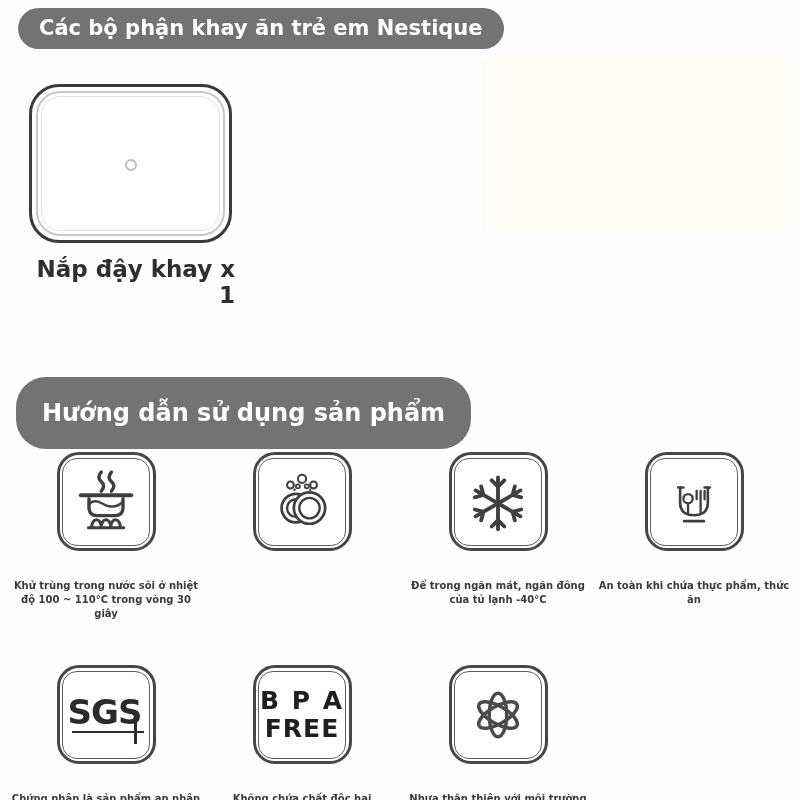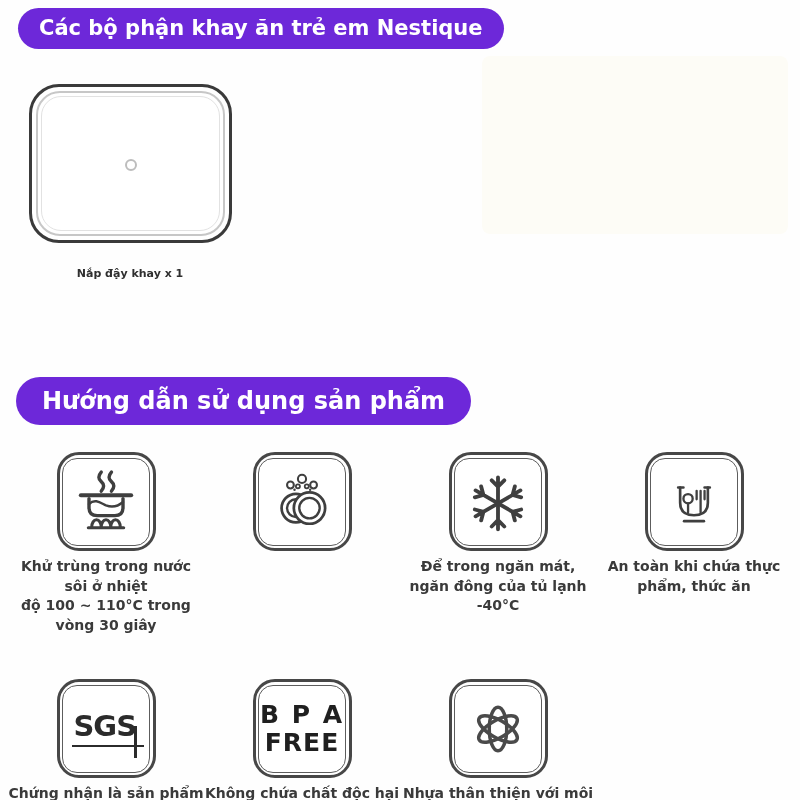--- a/index.html
+++ b/index.html
@@ -2,32 +2,32 @@
 <html><head>
 <meta charset="utf-8">
 <style>
   html,body{margin:0;padding:0;background:#fff;}
   .canvas{
     position:relative;width:800px;height:800px;background:#fefefe;overflow:hidden;
     font-family:"DejaVu Sans", sans-serif;color:#2e2e2e;
   }
   
   .badge{
-    position:absolute;display:inline-block;background:#6d28d9;color:#fff;
+    position:absolute;display:inline-block;background:#737373;color:#fff;
     font-weight:bold;white-space:nowrap;
   }
   .badge--parts{left:18px;top:8px;font-size:21px;line-height:1;padding:10px 21px;border-radius:24px;}
-  .badge--usage{left:16px;top:377px;font-size:24px;line-height:1;padding:12px 26px;border-radius:30px;}
+  .badge--usage{left:16px;top:377px;font-size:24px;line-height:1;padding:24px 26px;border-radius:30px;}
   
   .ghost{position:absolute;left:482px;top:56px;width:306px;height:178px;background:#fdfcf6;border-radius:8px;}
   
   .figure-col{position:absolute;display:flex;flex-direction:column;align-items:center;}
   .figure-col--lid{left:25px;top:84px;width:210px;}
   .figure-col--tray{left:253px;top:90px;width:210px;}
-  .part-label{margin-top:24px;font-size:11px;font-weight:bold;color:#2f2f2f;text-align:right;}
+  .part-label{margin-top:13px;font-size:23px;font-weight:bold;color:#2f2f2f;text-align:right;}
   .lid{position:relative;width:197px;height:153px;border:3.5px solid #3a3a3a;border-radius:30px;background:#fff;}
   .lid-inner1{position:absolute;inset:4px;border:2px solid #c7c7c7;border-radius:24px;}
   .lid-inner2{position:absolute;inset:9px;border:1px solid #e2e2e2;border-radius:20px;}
   .lid-dot{position:absolute;left:50%;top:50%;width:8px;height:8px;margin:-5px 0 0 -5px;border:2px solid #bdbdbd;border-radius:50%;}
   .tray{position:relative;width:195px;height:146px;border:3.5px solid #3a3a3a;border-radius:26px;background:#fff;}
   .tray-inner{position:absolute;inset:4px;border:1px solid #dcdcdc;border-radius:19px;}
   .comp{position:absolute;border:1.5px solid #9f9f9f;border-radius:14px;}
   .comp-inner{position:absolute;inset:7px;border:1.5px solid #b5b5b5;border-radius:9px;}
   .comp--tl{left:13px;top:12px;width:54px;height:47px;}
   .comp--tr{left:78px;top:12px;width:103px;height:47px;}
@@ -42,28 +42,28 @@
   .usage-cell{display:flex;flex-direction:column;align-items:center;}
   .icon-box{
     width:99px;height:99px;border:3.5px solid #474747;border-radius:22px;
     padding:2.5px;background:#fff;box-sizing:border-box;
   }
   .icon-box-inner{
     width:100%;height:100%;border:1.5px solid #5d5d5d;border-radius:15px;
     display:flex;align-items:center;justify-content:center;box-sizing:border-box;position:relative;
   }
   .caption{
-    margin-top:6px;font-size:14px;font-weight:bold;color:#3a3a3a;
+    margin-top:28px;font-size:10px;font-weight:bold;color:#3a3a3a;
     text-align:center;line-height:1.4;white-space:pre-line;max-width:196px;
   }
   
   .sgs-wrap{position:relative;width:100%;height:100%;}
   .sgs-text{
     position:absolute;left:50%;top:50%;transform:translate(-52%,-58%);
-    font-size:29px;font-weight:bold;letter-spacing:-1px;color:#2b2b2b;text-align:center;
+    font-size:34px;font-weight:bold;letter-spacing:-1px;color:#2b2b2b;text-align:center;
   }
   .sgs-hline{position:absolute;left:9px;top:59px;width:72px;height:2.5px;background:#2b2b2b;}
   .sgs-vline{position:absolute;left:71px;top:40px;width:2.5px;height:32px;background:#2b2b2b;}
   
   .bpa-wrap{text-align:center;line-height:1.12;font-weight:bold;color:#1f1f1f;}
   .bpa-line1{font-size:25px;letter-spacing:2px;}
   .bpa-line2{font-size:25px;letter-spacing:1px;}
   svg{display:block;}
 </style>
 </head>

